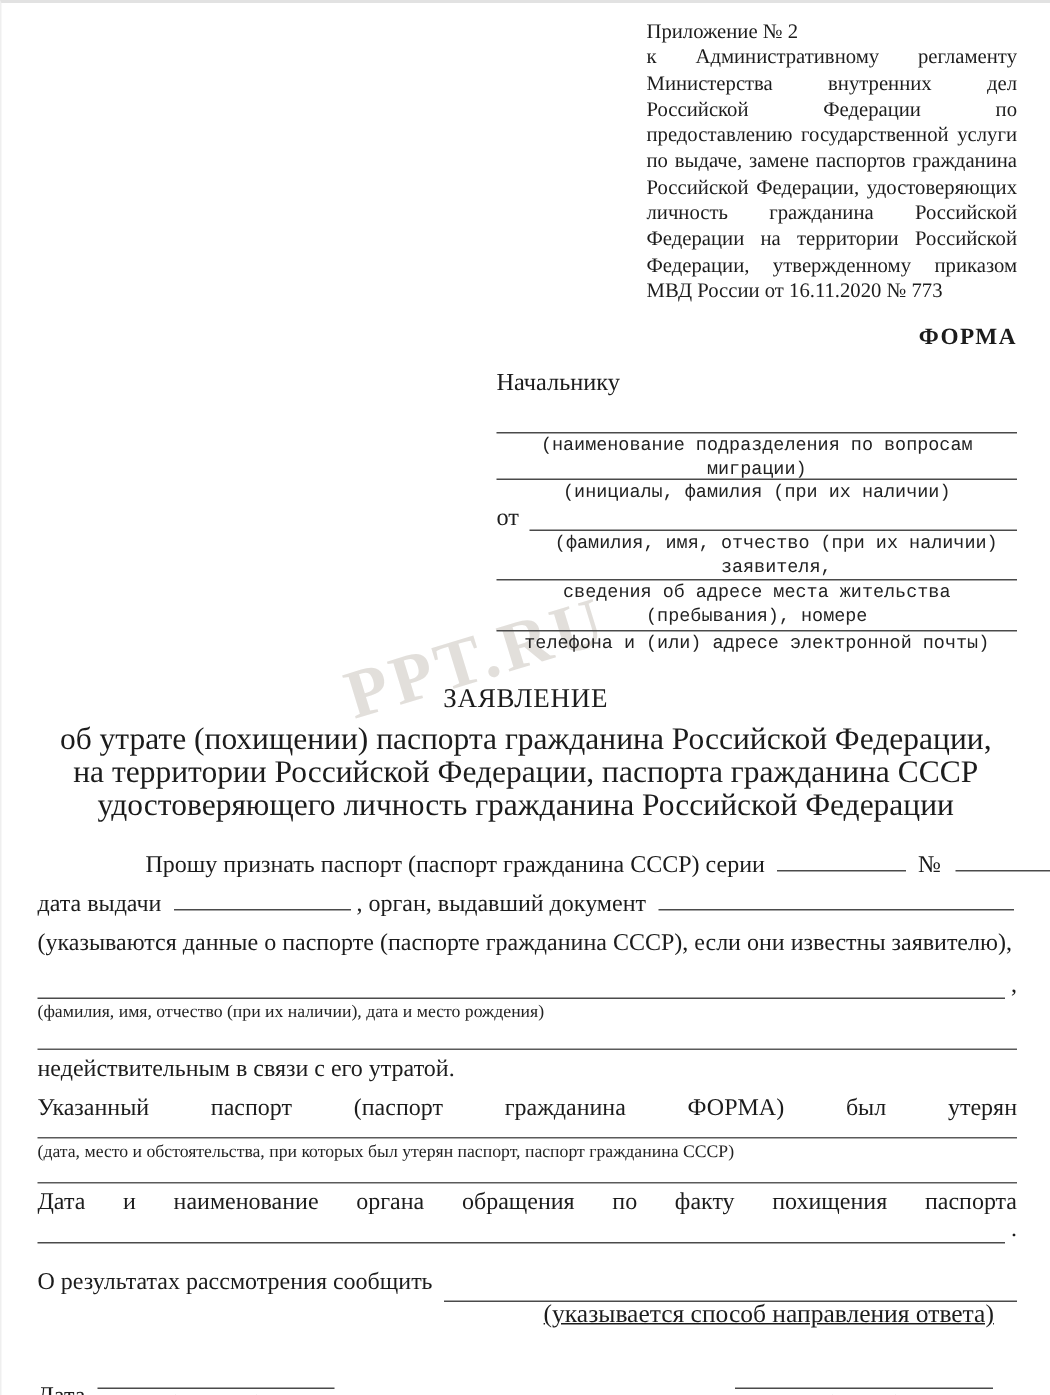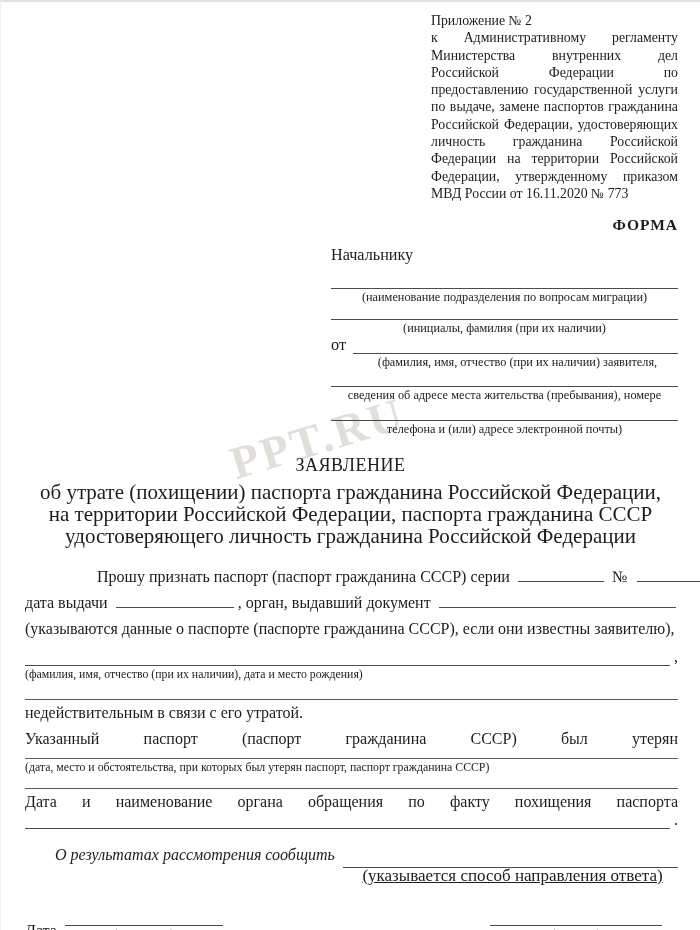--- a/index.html
+++ b/index.html
@@ -28,21 +28,21 @@
   .hdr .reg{text-align:justify;}
   .hdr .forma{margin-top:14px;text-align:right;font-weight:bold;font-size:15.5px;letter-spacing:1px;}
   
   .addr{position:absolute;left:330px;top:244px;width:347px;font-size:16.2px;}
   .addr .to{height:24px;}
   .uline{border-bottom:1px solid #4a4a4a;}
   .addr .l1{height:18px;}
   .addr .l2{height:13px;}
   .addr .l4{height:15px;}
   .addr .l5{height:16px;}
-  .cap{font-size:12.3px;text-align:center;height:17px;line-height:16px;color:#222;}
+  .cap{font-size:12.3px;text-align:center;height:17px;line-height:16px;color:#222;font-family:Liberation Mono, monospace;}
   .addr .from-row{display:flex;align-items:flex-end;height:17px;}
   .addr .from-row .fr{flex:0 0 auto;line-height:17px;}
   .addr .from-row .blank{flex:1;margin-left:7px;border-bottom:1px solid #4a4a4a;height:16px;}
   .addr .cap3{padding-left:26px;}
   
   .titleblk{position:absolute;left:0;right:0;top:453px;text-align:center;}
   .titleblk .h{font-size:18px;letter-spacing:0.5px;margin-bottom:5px;}
   .titleblk .s{font-size:21px;line-height:22px;}
   
   .body{position:absolute;left:24px;right:22px;top:562px;font-size:16px;}
@@ -58,21 +58,21 @@
   .flexline .tail{flex:0 0 auto;line-height:18px;padding-left:4px;}
   .hr{border-bottom:1px solid #5a5a5a;}
   .gapline{height:24px;}
   .gapline2{height:16px;}
   .smallcap{font-size:11.8px;text-align:left;height:17px;line-height:16px;color:#222;}
   .just{text-align:justify;text-align-last:justify;line-height:26px;}
   .blank6{height:6px;}
   .blank12{height:12px;}
   .blank14{height:14px;}
   .notify-row{display:flex;align-items:flex-end;margin-top:13px;height:26px;}
-  .notify-row .txt{flex:0 0 auto;margin-left:30px;line-height:26px;white-space:nowrap;font-style:italic;}
+  .notify-row .txt{flex:0 0 auto;line-height:26px;white-space:nowrap;}
   .notify-row .blank{flex:1;margin-left:8px;height:20px;}
   .notify-cap{margin-left:322px;font-size:17px;text-align:center;height:16px;line-height:15px;text-decoration:underline;}
   
   .footer-row{display:flex;align-items:flex-end;margin-top:21px;}
   .footer-row .dlabel{flex:0 0 auto;line-height:22px;margin-right:8px;}
   .fgroup{display:flex;flex-direction:column;}
   .fgroup .fline{height:20px;border-bottom:1px solid #4a4a4a;}
   .fgroup .fcap{font-size:11.8px;text-align:center;height:16px;line-height:16px;}
   .fspacer{flex:1;}
 </style>
@@ -123,21 +123,21 @@
     <div class="line">(указываются данные о паспорте (паспорте гражданина СССР), если они известны заявителю),</div>
 
     <div class="flexline gapline">
       <span class="blank grow"></span>
         <span class="tail">,</span>
     </div>
     <div class="smallcap">(фамилия, имя, отчество (при их наличии), дата и место рождения)</div>
 
     <div class="hr gapline2"></div>
     <div class="line">недействительным в связи с его утратой.</div>
-    <div class="just">Указанный паспорт (паспорт гражданина СССР) был утерян</div>
+    <div class="just">Указанный паспорт (паспорт гражданина ФОРМА) был утерян</div>
 
     <div class="hr blank6"></div>
     <div class="smallcap">(дата, место и обстоятельства, при которых был утерян паспорт, паспорт гражданина СССР)</div>
     <div class="hr blank12"></div>
 
     <div class="just">Дата и наименование органа обращения по факту похищения паспорта</div>
     <div class="flexline blank14">
       <span class="blank grow"></span>
         <span class="tail">.</span>
     </div>

